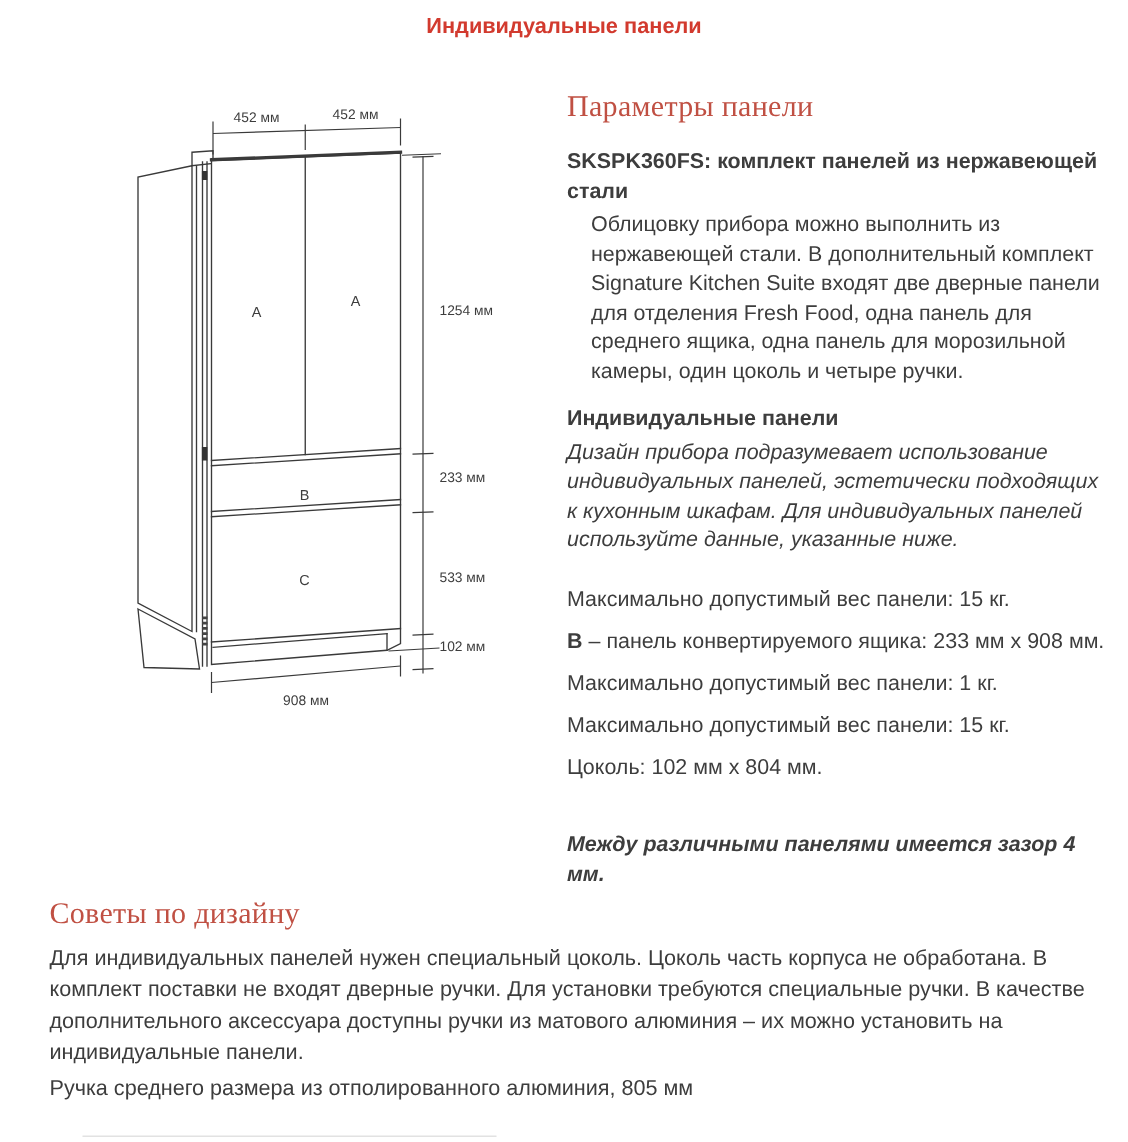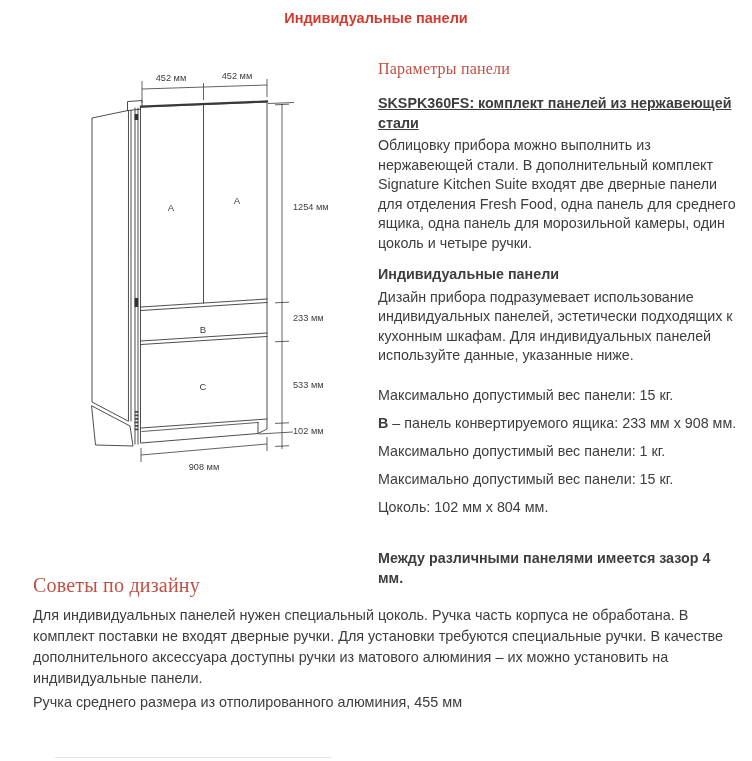--- a/index.html
+++ b/index.html
@@ -14,32 +14,32 @@
     font-size:14.5px;font-weight:bold;color:#d23a2e;margin:0;
   }
   .diagram-svg{position:absolute;left:0;top:0;}
   .diagram-svg text{font-family:"Liberation Sans", sans-serif;fill:#3d3d3d;}
   .dim-label{font-size:9.2px;}
   .panel-letter{font-size:9.6px;}
 
   .right-col{position:absolute;left:378px;top:60px;width:360px;}
   h2.serif{
     font-family:"Liberation Serif", serif;font-weight:500;color:#c05043;
-    font-size:16px;margin:0 0 9px 0;letter-spacing:.2px;
+    font-size:20px;margin:0 0 9px 0;letter-spacing:.2px;
   }
   .right-col p{font-size:14.3px;line-height:19.5px;margin:0 0 10px 0;}
-  .right-col p.kit-title{font-weight:bold;margin:16px 0 3px 0;text-decoration:underline;}
-  .right-col p.kit-desc{margin:0 0 12px 0;}
+  .right-col p.kit-title{font-weight:bold;margin:16px 0 3px 0;}
+  .right-col p.kit-desc{margin:0 0 12px 16px;}
   .right-col p.subhead{font-weight:bold;margin:2px 0 3px 0;}
-  .right-col p.custom-desc{margin:0 0 20px 0;}
+  .right-col p.custom-desc{margin:0 0 20px 0;font-style:italic;}
   .spec{margin:0 0 8.5px 0 !important;}
   .spec b:not(:empty){margin-right:4px;}
-  .gap-note{font-weight:bold;margin:32px 0 0 0 !important;}
+  .gap-note{font-weight:bold;margin:32px 0 0 0 !important;font-style:italic;}
 
-  .tips{position:absolute;left:33px;top:574px;width:694px;}
+  .tips{position:absolute;left:33px;top:598px;width:694px;}
   .tips h2.serif{font-size:20px;margin:0 0 8px 0;}
   .tips p{font-size:14.4px;line-height:21px;margin:0;}
   .tips .handle-title{font-weight:bold;margin-top:15px;}
   .tips .handle-desc{margin-top:3px;}
   .bottom-divider{
     position:absolute;left:55px;top:757px;width:276px;height:1px;background:#e2e2e2;
   }
 </style>
 </head>
 <body>
@@ -128,18 +128,18 @@
   <p class="spec"><b>B</b><span>– панель конвертируемого ящика: 233 мм x 908 мм.</span></p>
   <p class="spec"><b></b><span>Максимально допустимый вес панели: 1 кг.</span></p>
   <p class="spec"><b></b><span>Максимально допустимый вес панели: 15 кг.</span></p>
   <p class="spec"><b></b><span>Цоколь: 102 мм x 804 мм.</span></p>
 
   <p class="gap-note">Между различными панелями имеется зазор 4 мм.</p>
 </div>
 
 <div class="tips">
   <h2 class="serif">Советы по дизайну</h2>
-  <p>Для индивидуальных панелей нужен специальный цоколь. Ручка часть корпуса не обработана. В комплект поставки не входят дверные ручки. Для установки требуются специальные ручки. В качестве дополнительного аксессуара доступны ручки из матового алюминия – их можно установить на индивидуальные панели.</p>
-  <p class="handle-desc">Ручка среднего размера из отполированного алюминия, 455 мм</p>
+  <p>Для индивидуальных панелей нужен специальный цоколь. Цоколь часть корпуса не обработана. В комплект поставки не входят дверные ручки. Для установки требуются специальные ручки. В качестве дополнительного аксессуара доступны ручки из матового алюминия – их можно установить на индивидуальные панели.</p>
+  <p class="handle-desc">Ручка среднего размера из отполированного алюминия, 805 мм</p>
 
 </div>
 
 <div class="bottom-divider"></div>
 
 </body></html>

